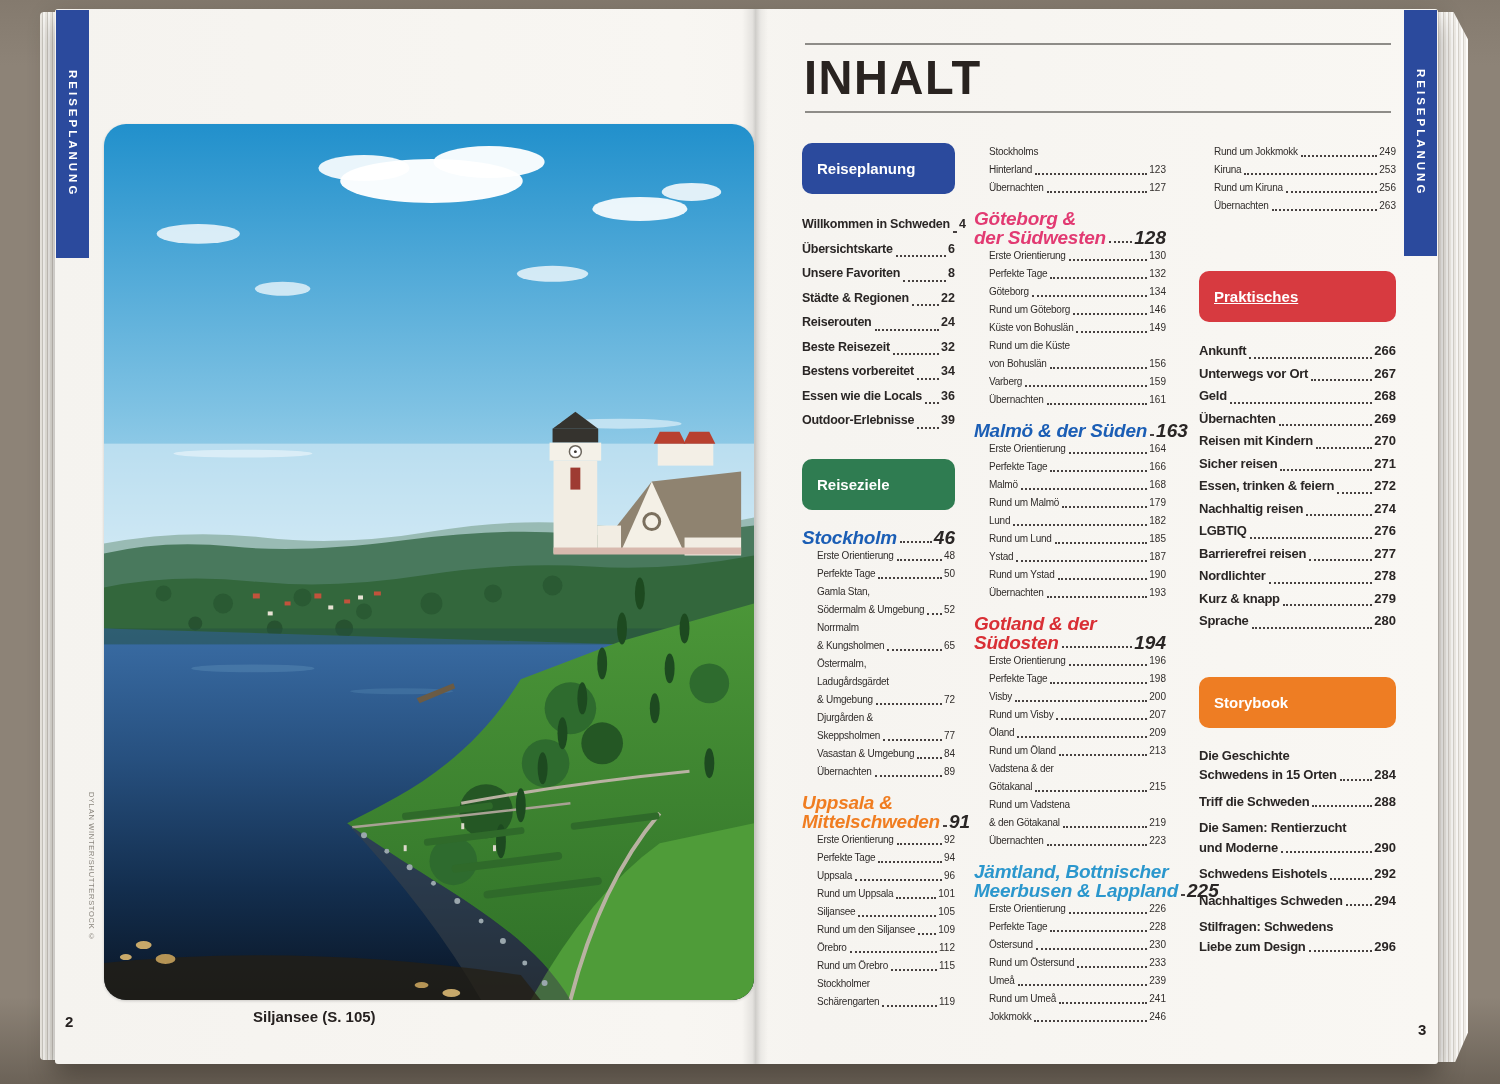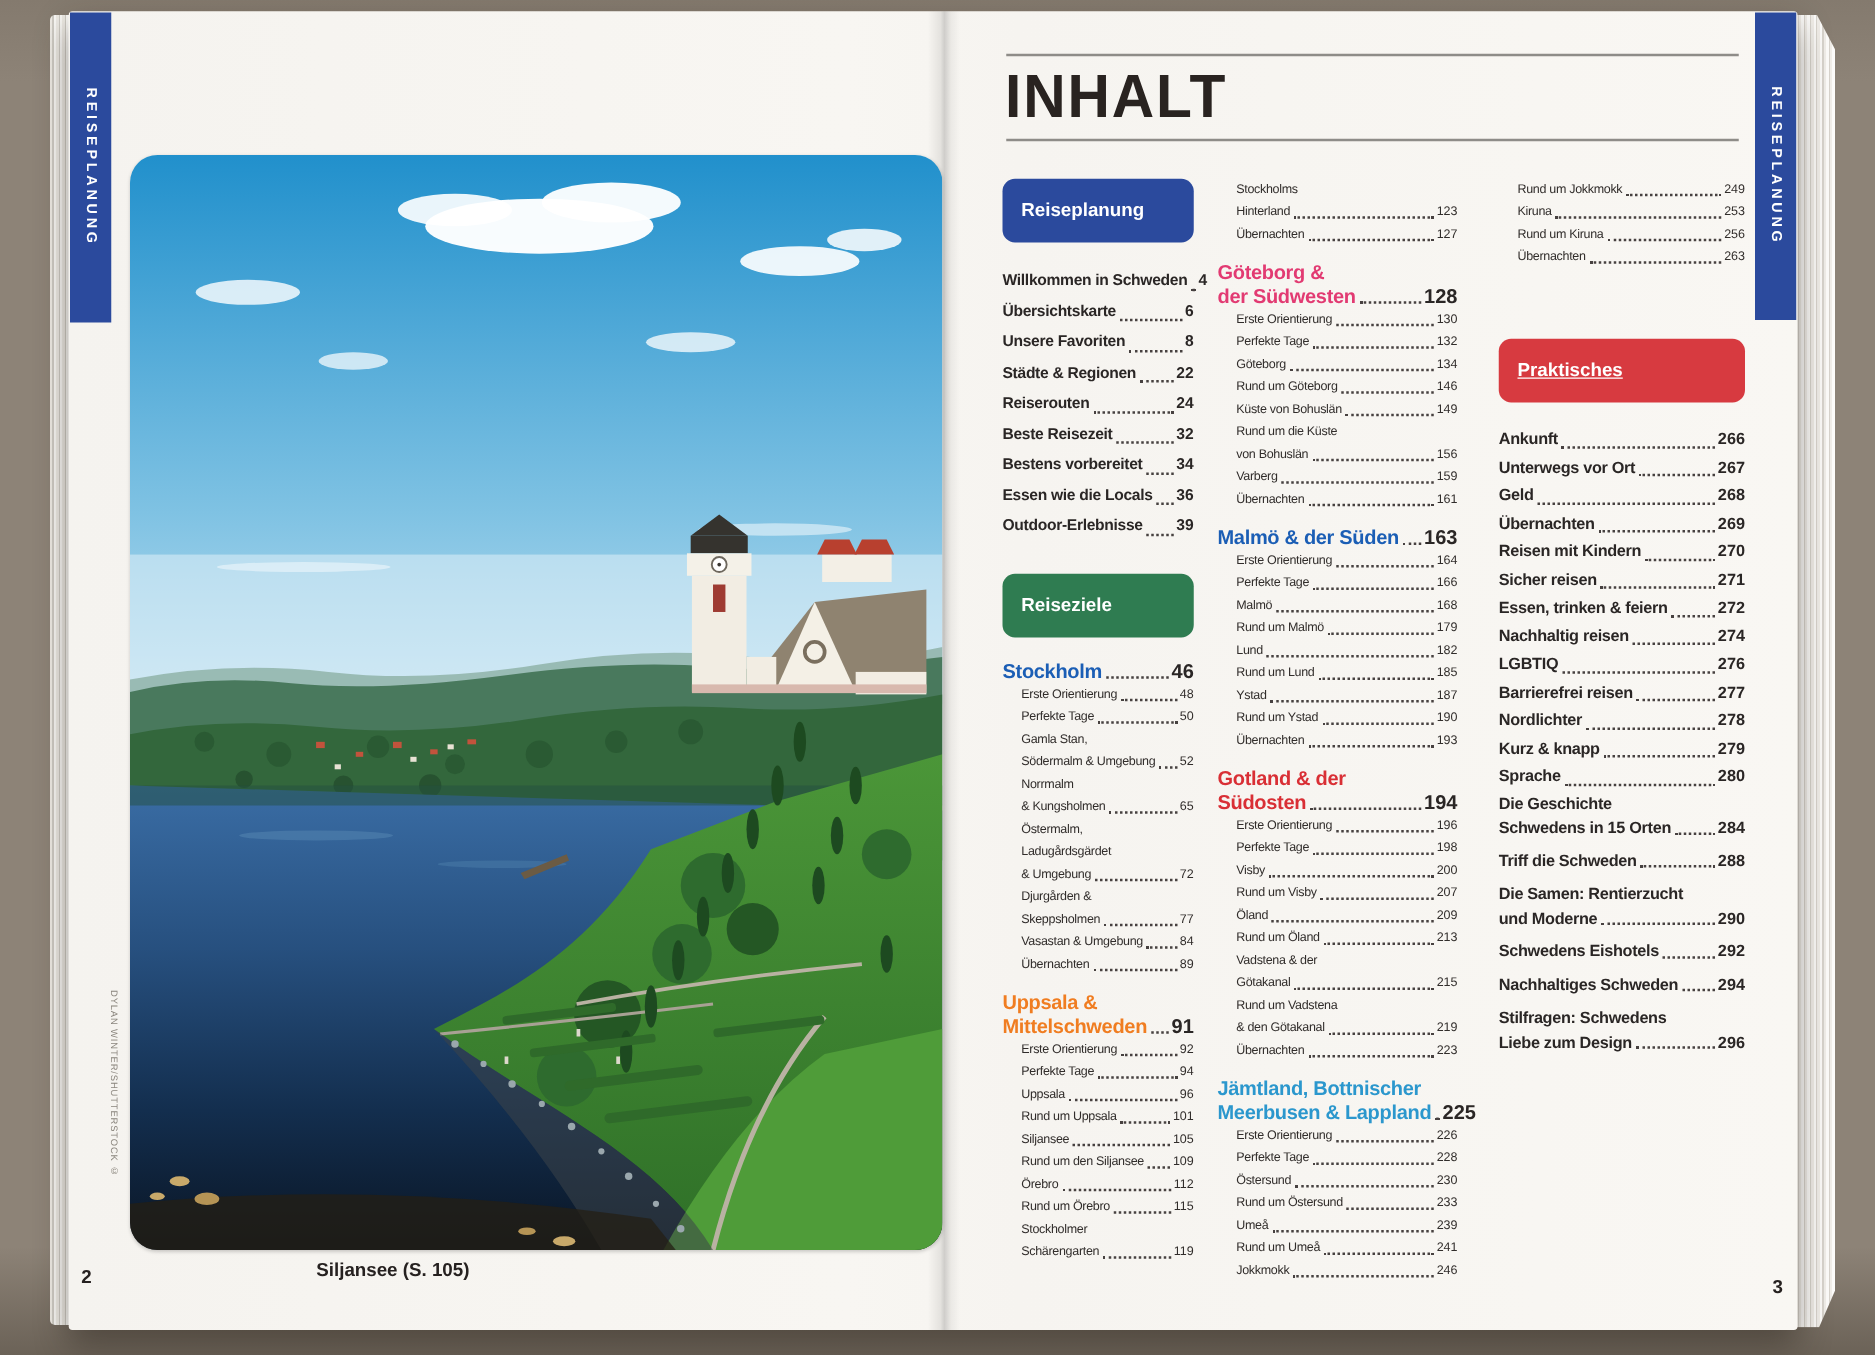--- a/index.html
+++ b/index.html
@@ -44,21 +44,21 @@
   .col1{left:974px;width:192px;}
   .col2{left:1199px;width:197px;}
   .badge{border-radius:10px;color:#fff;font-size:15px;font-weight:700;
     padding:17px 8px 17px 15px;margin-bottom:18px;}
   .section{margin-top:12px;}
   .section:first-child{margin-top:0;}
   .entry .line,.heading .line{display:flex;align-items:flex-end;}
   .lbl{white-space:nowrap;flex-shrink:0;letter-spacing:-.25px;}
   .dots{flex:1 1 auto;min-width:4px;border-bottom:2px dotted #474140;margin:0 2px 4px 3px;}
   .pg{white-space:nowrap;flex-shrink:0;}
-  .heading{font-weight:700;font-size:16px;line-height:19px;}
+  .heading{font-weight:700;font-size:19px;line-height:19px;font-style:italic;}
   .items{padding-left:15px;}
   .items .entry{font-size:10px;line-height:18px;color:#312d2b;}
   .list-top .entry{font-weight:700;font-size:12.5px;line-height:24.5px;}
   .list-bold .entry{font-weight:700;font-size:13px;line-height:22.5px;}
   .list-story .entry{font-weight:700;font-size:13px;line-height:19.5px;margin-bottom:7px;}
 </style>
 </head>
 <body>
 
 <div class="stage">
@@ -891,20 +891,21 @@
           </div>
         </div>
         <div class="entry">
           <div class="line">
             <span class="lbl">Sprache</span>
             <span class="dots"></span>
             <span class="pg">280</span>
           </div>
         </div>
       </div>
+      <div class="badge" style="background: rgb(238, 125, 35); margin-top: 44px;">Storybook</div>
       <div class="list-story">
         <div class="entry">
           <div class="line">
             <span class="lbl">Die Geschichte</span>
           </div>
           <div class="line">
             <span class="lbl">Schwedens in 15 Orten</span>
             <span class="dots"></span>
             <span class="pg">284</span>
           </div>

